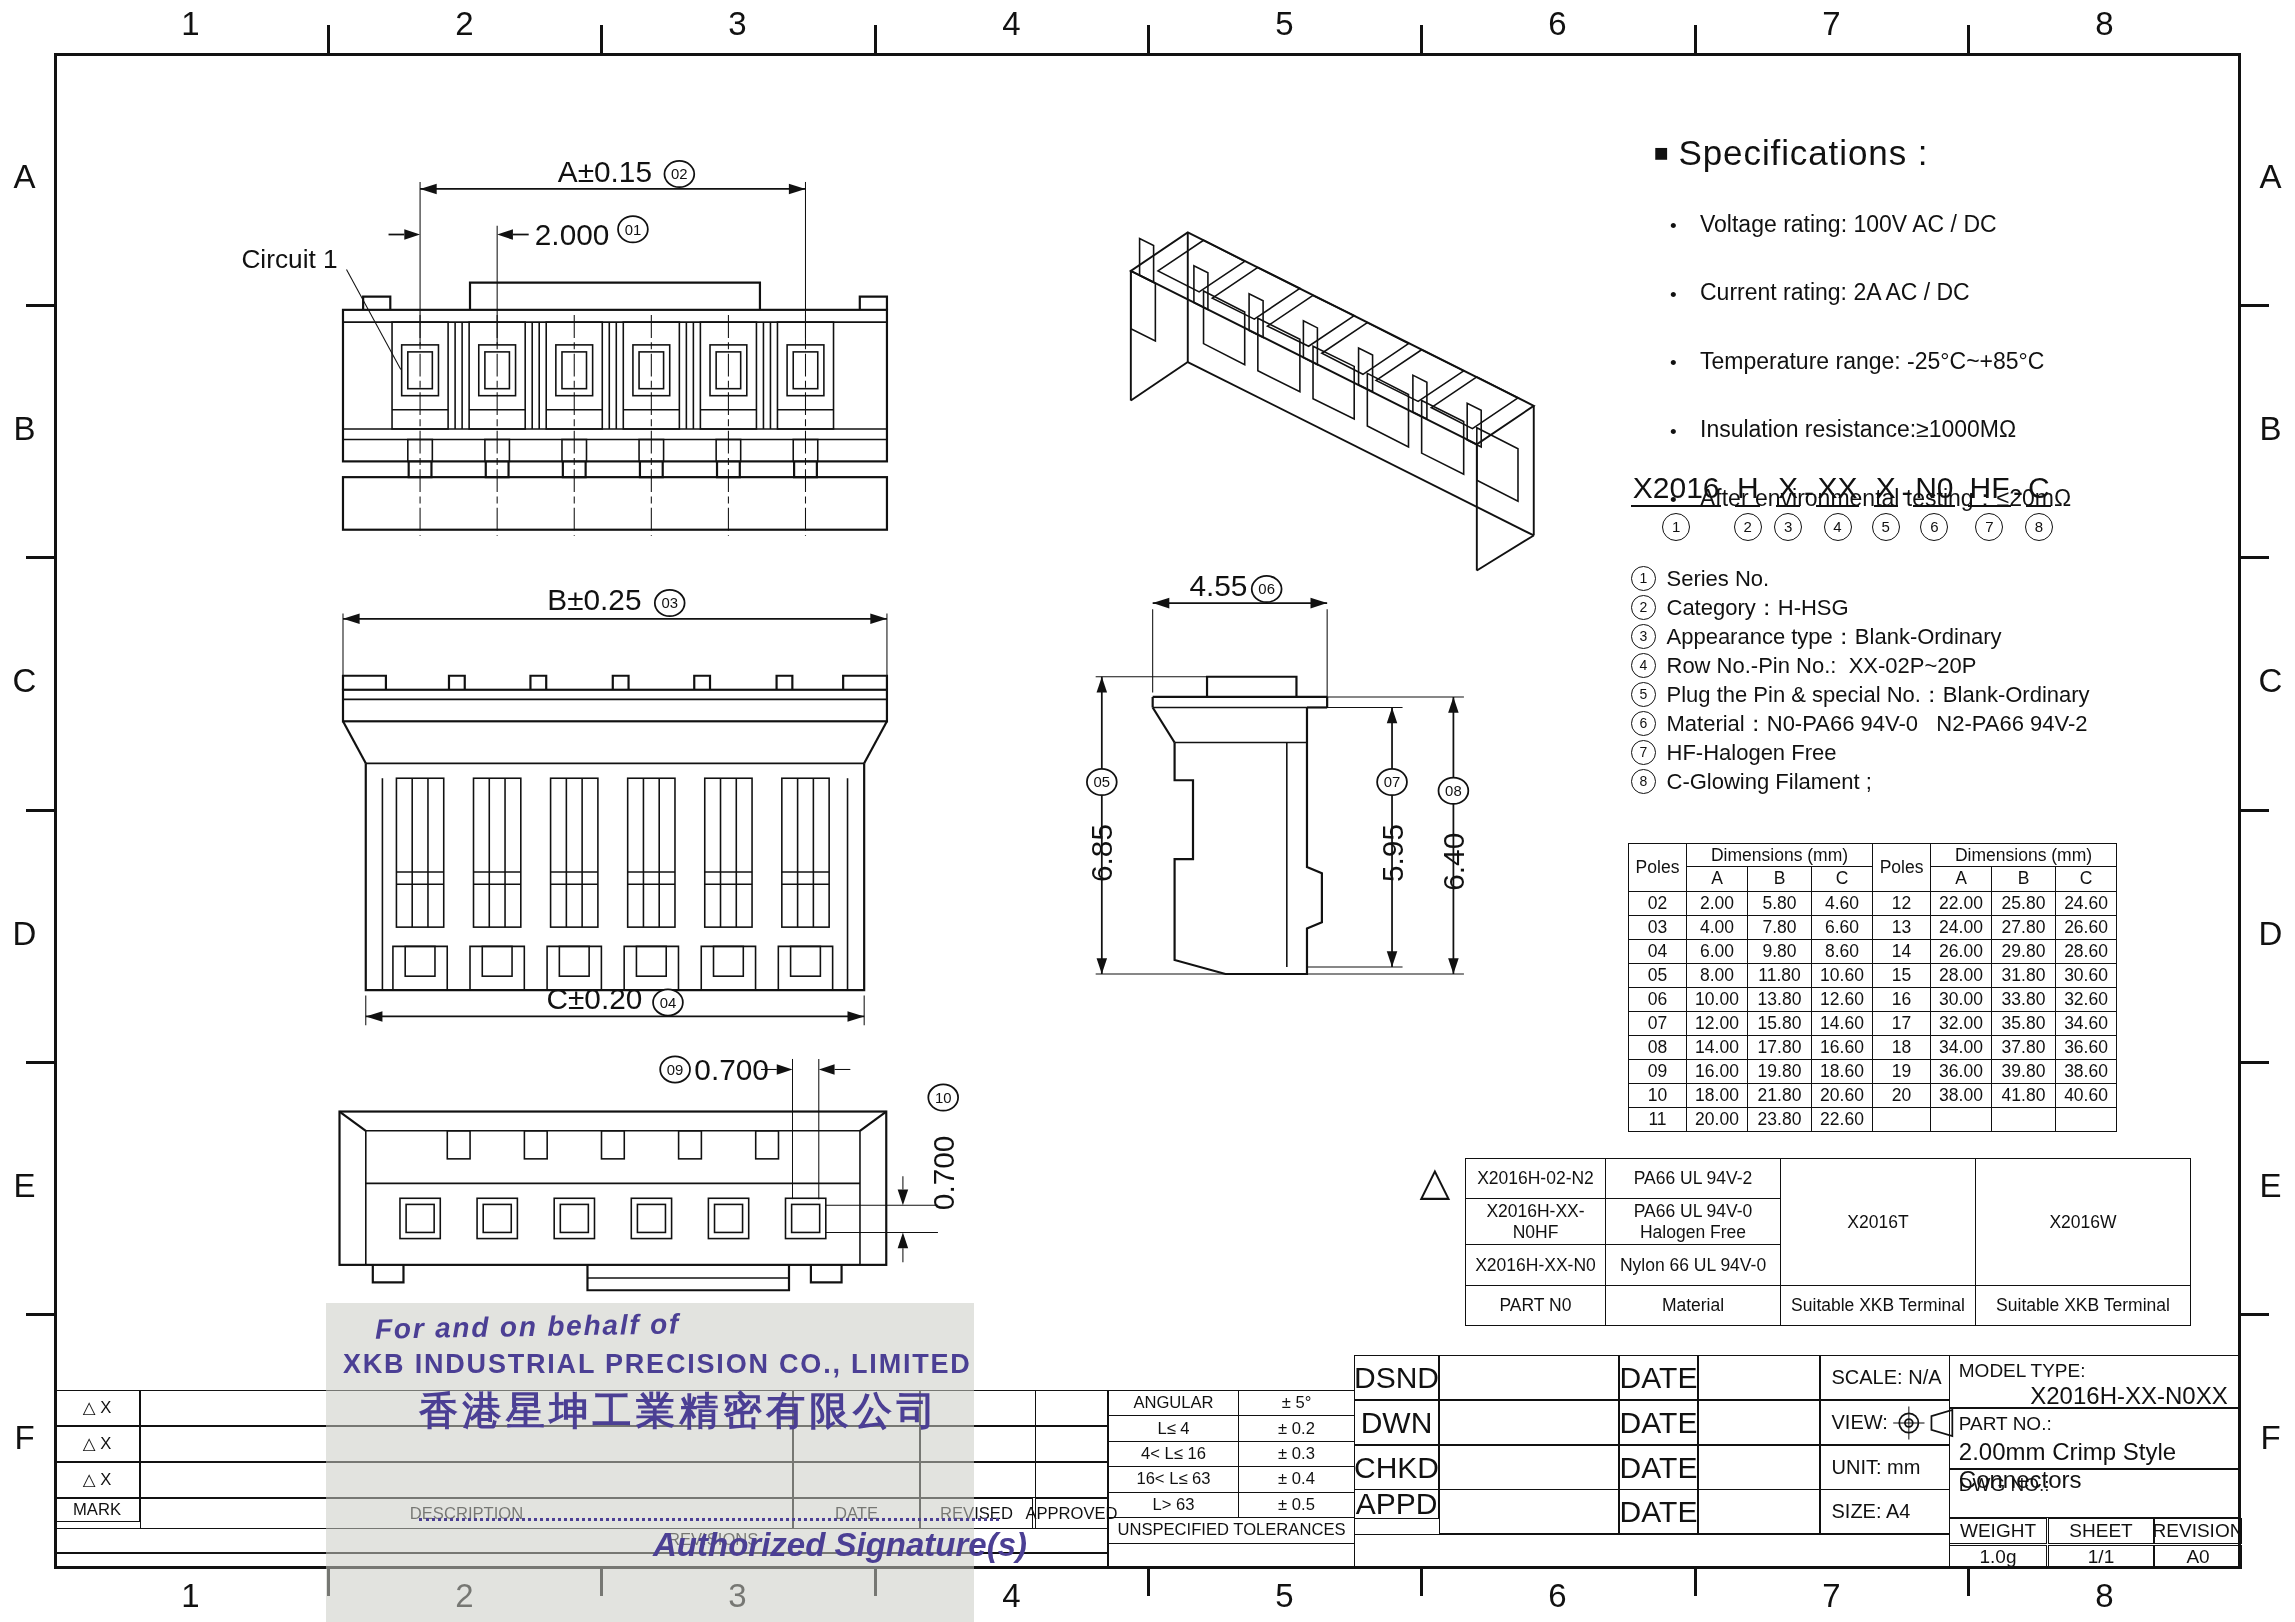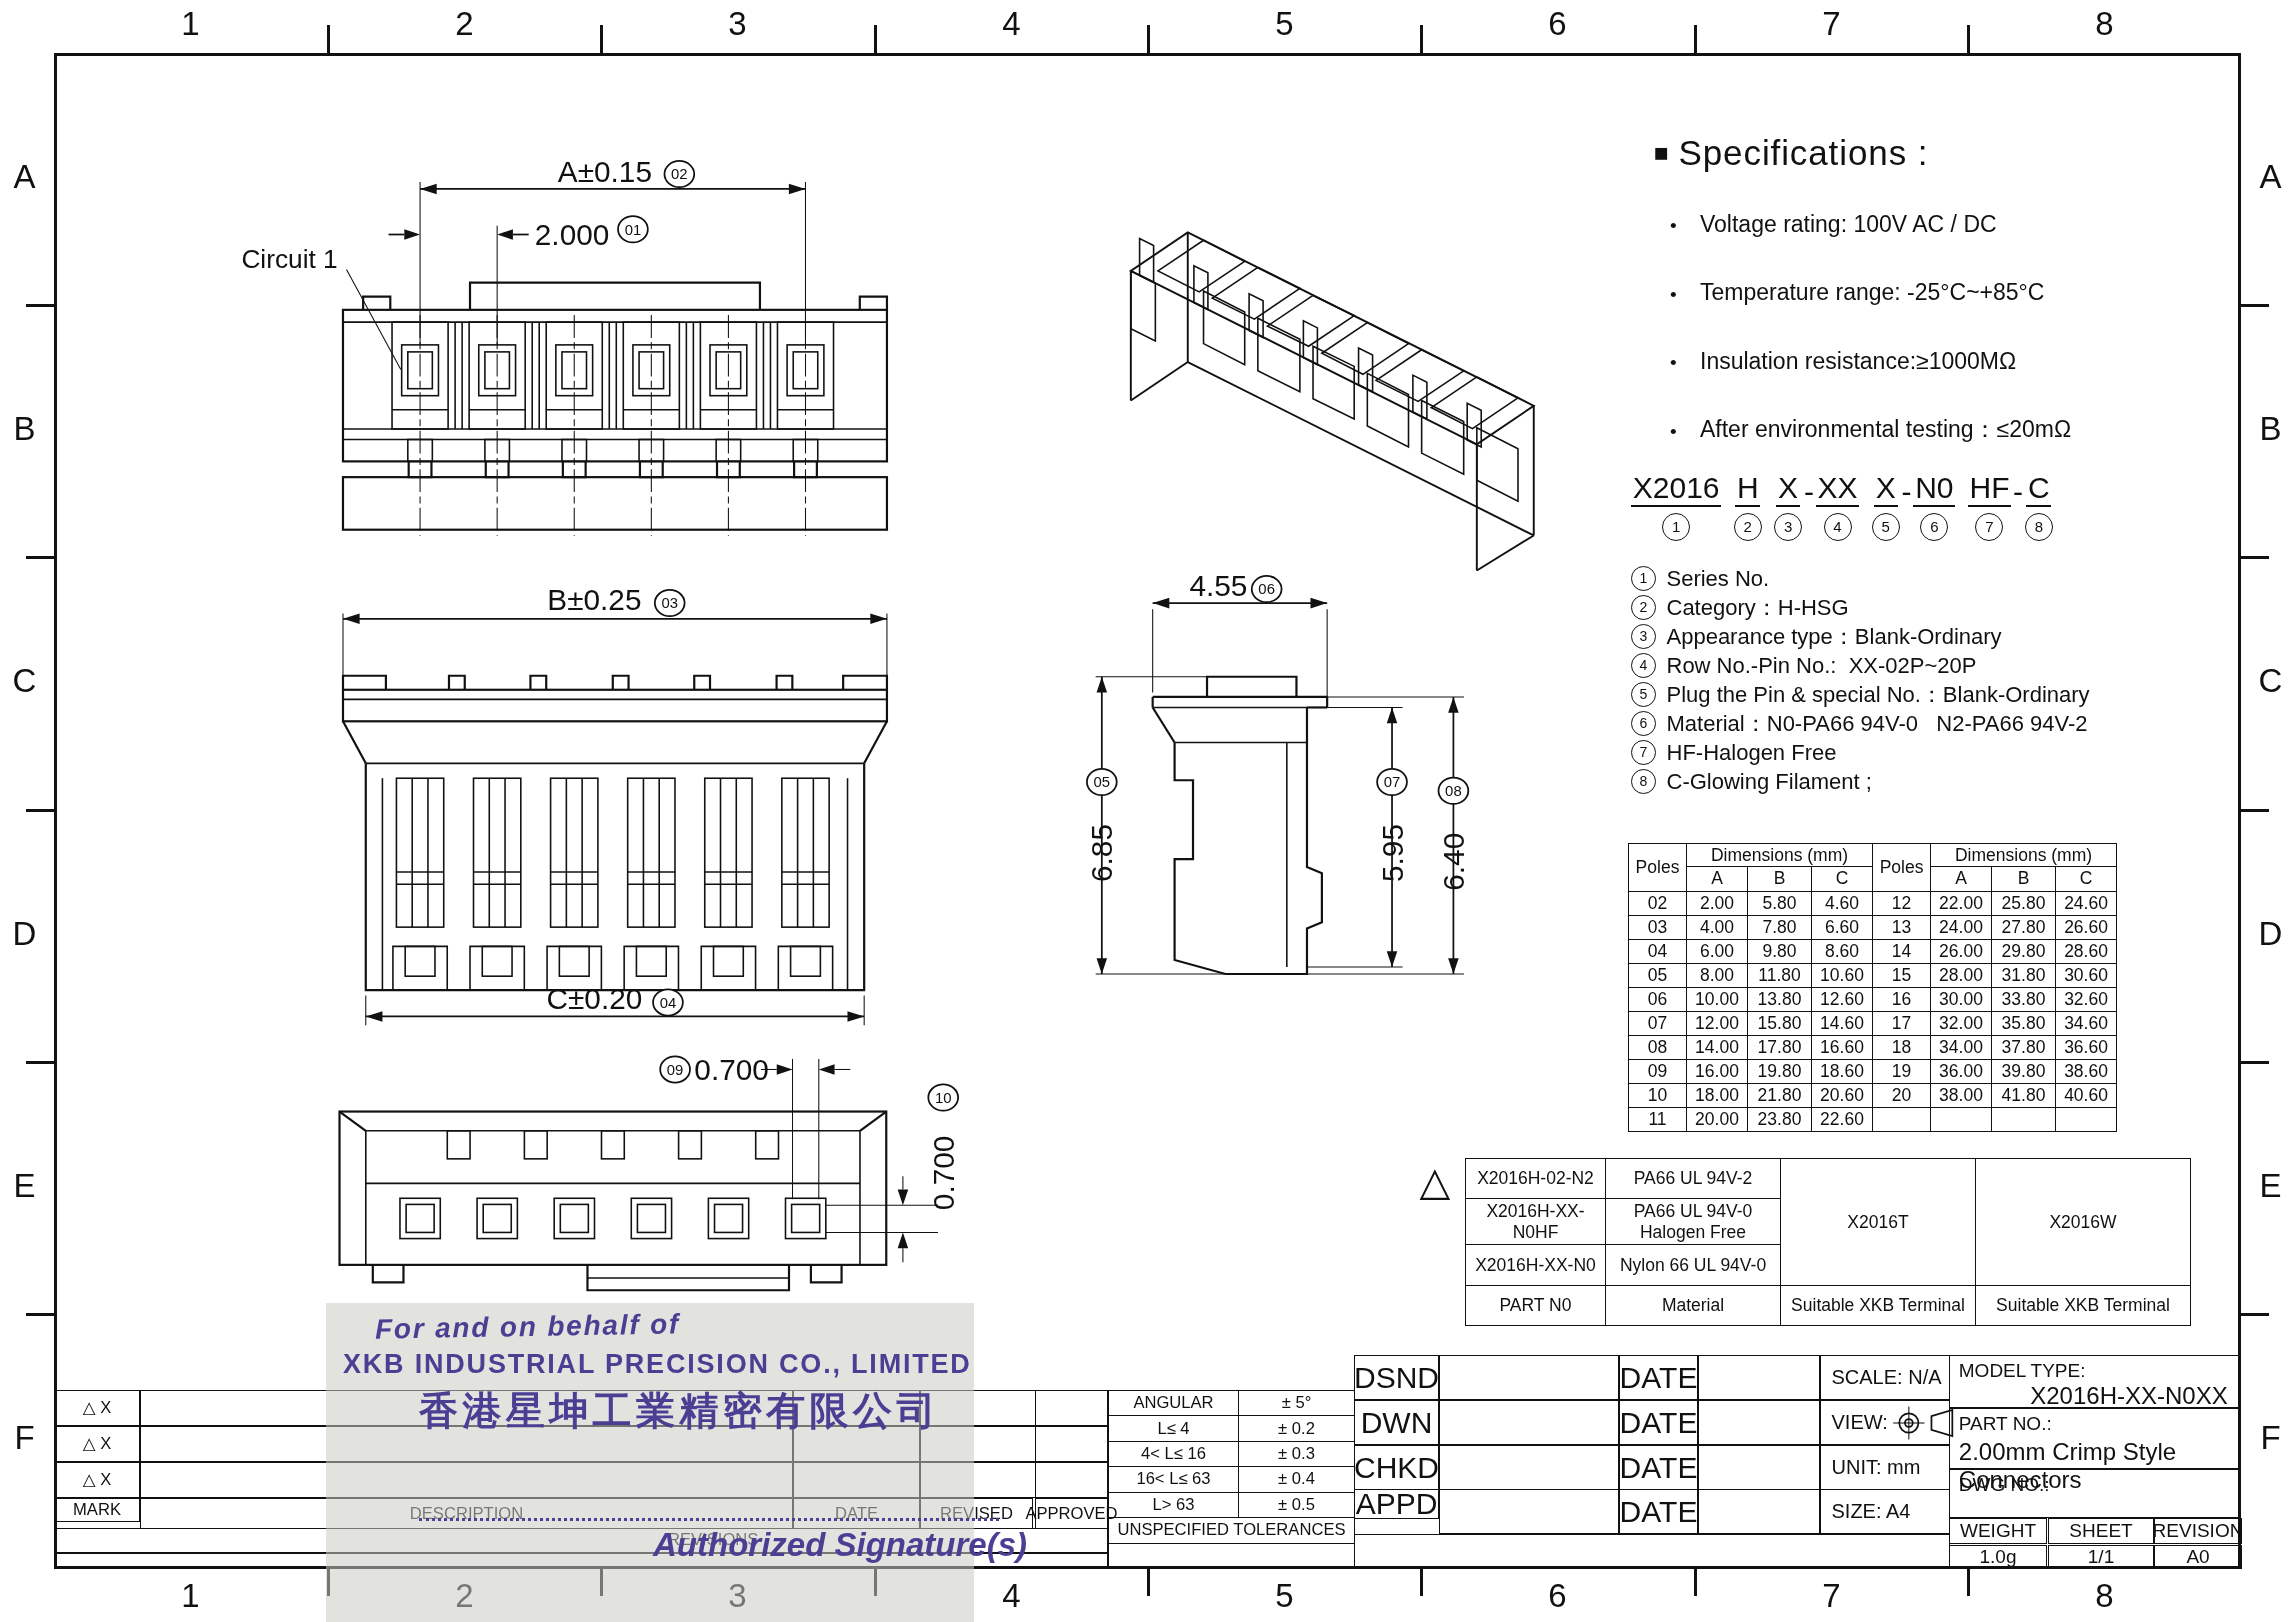--- a/index.html
+++ b/index.html
@@ -431,20 +431,21 @@
     <text x="806" y="160" font-size="34" text-anchor="middle" transform="rotate(-90 806 148)">0.700</text>
   </svg>
 
   <div class="abs" style="left:1654px;top:133px;width:561px">
     <div style="display:flex;align-items:center;">
       <span class="spec-title" style="font-size:24.5px;margin-right:8.8px">■</span>
       <span class="spec-title">Specifications :</span>
     </div>
     <div style="margin-top:10.5px;padding-left:16px;">
       <div class="spec-item"><span class="spec-bullet">•</span><span>Voltage rating: 100V AC / DC</span></div>
+      <div class="spec-item"><span class="spec-bullet">•</span><span>Current rating:  2A  AC / DC</span></div>
       <div class="spec-item"><span class="spec-bullet">•</span><span>Temperature range: -25°C~+85°C</span></div>
       <div class="spec-item"><span class="spec-bullet">•</span><span>Insulation resistance:≥1000MΩ</span></div>
       <div class="spec-item"><span class="spec-bullet">•</span><span>After environmental testing：≤20mΩ</span></div>
     </div>
   </div>
 
   <div class="abs" style="left:1631px;top:471px;width:596px">
     <div class="code-row">
       <span class="tok">
           <span class="t">X2016</span>

